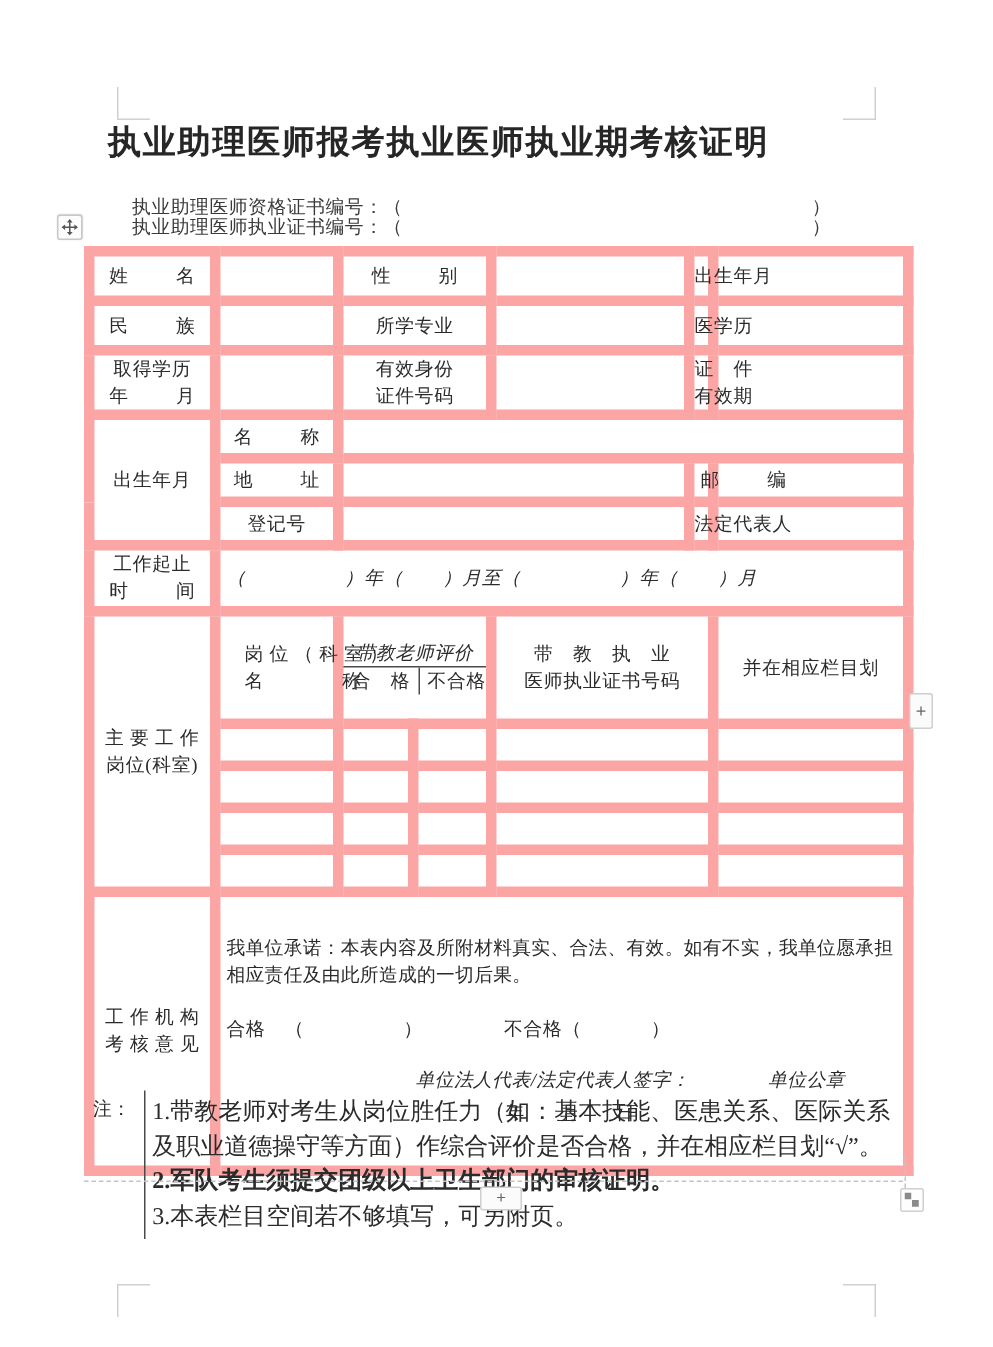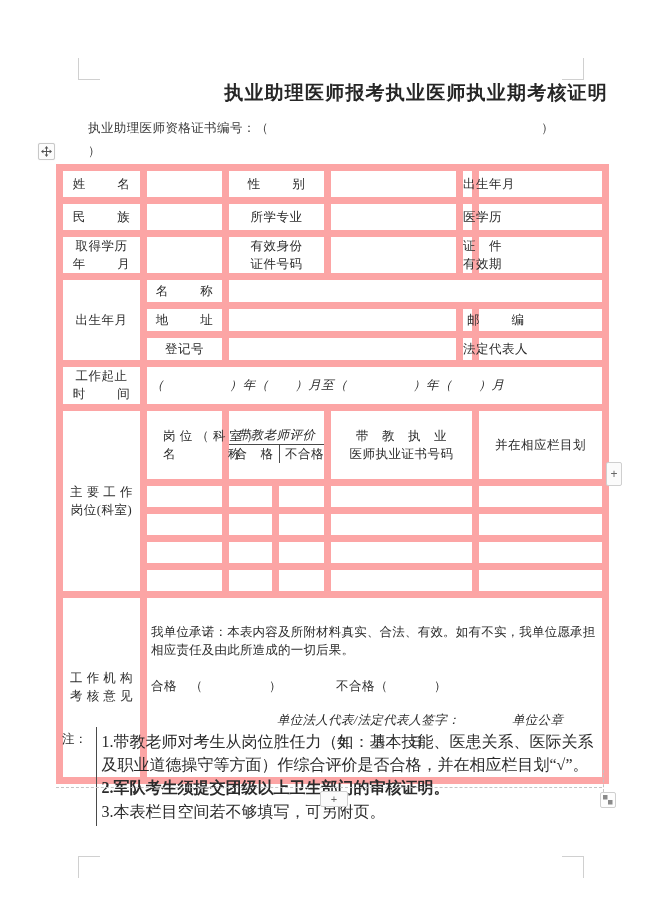--- a/index.html
+++ b/index.html
@@ -38,45 +38,45 @@
   .corner.tr::before { right: 0; top: 0; width: 1px; height: 22px; }
   .corner.tr::after  { right: 0; top: 21px; width: 22px; height: 1px; }
   .corner.bl::before { left: 0; bottom: 0; width: 1px; height: 22px; }
   .corner.bl::after  { left: 0; top: 0; width: 22px; height: 1px; }
   .corner.br::before { right: 0; bottom: 0; width: 1px; height: 22px; }
   .corner.br::after  { right: 0; top: 0; width: 22px; height: 1px; }
 
   
   .doc-title {
     position: absolute;
-    left: 56px; top: 80px;
+    left: 72px; top: 80px;
     width: 552px;
-    text-align: right;
-    font-size: 19px;
+    text-align: left;
+    font-size: 22px;
     font-weight: bold;
     letter-spacing: 1.2px;
     font-family: "Liberation Serif", "DejaVu Serif", serif;
     white-space: nowrap;
   }
 
   
   .certline {
     position: absolute;
     left: 88px;
     width: 466px;
     font-size: 12.5px;
     letter-spacing: .3px;
     color: #3a3a3a;
     display: flex;
     justify-content: space-between;
     white-space: nowrap;
   }
   .certline .lbl { letter-spacing: .4px; }
   .certline .rp  { }
-  #certline1 { top: 120px; align-items: flex-end; }
+  #certline1 { top: 130px; align-items: flex-end; }
   #certline2 { top: 143px; }
 
   
   .tbl {
     position: absolute;
     border-collapse: collapse;
     table-layout: fixed;
     font-size: 12.5px;
     color: #2b2b2b;
   }
@@ -222,20 +222,21 @@
   <div class="corner bl" style="left:78px; top:856px;"></div>
   <div class="corner br" style="left:562px; top:856px;"></div>
 
   <div class="doc-title">执业助理医师报考执业医师执业期考核证明</div>
 
   <div class="certline" id="certline1">
     <span class="lbl">执业助理医师资格证书编号：（</span>
     <span class="rp">）</span>
   </div>
   <div class="certline" id="certline2">
+    <span class="lbl">执业助理医师执业证书编号：（</span>
     <span class="rp">）</span>
   </div>
 
   <table class="tbl" id="main-table">
     <colgroup>
       <col style="width:84px">
       <col style="width:82px">
       <col style="width:50px">
       <col style="width:52px">
       <col style="width:60px">

